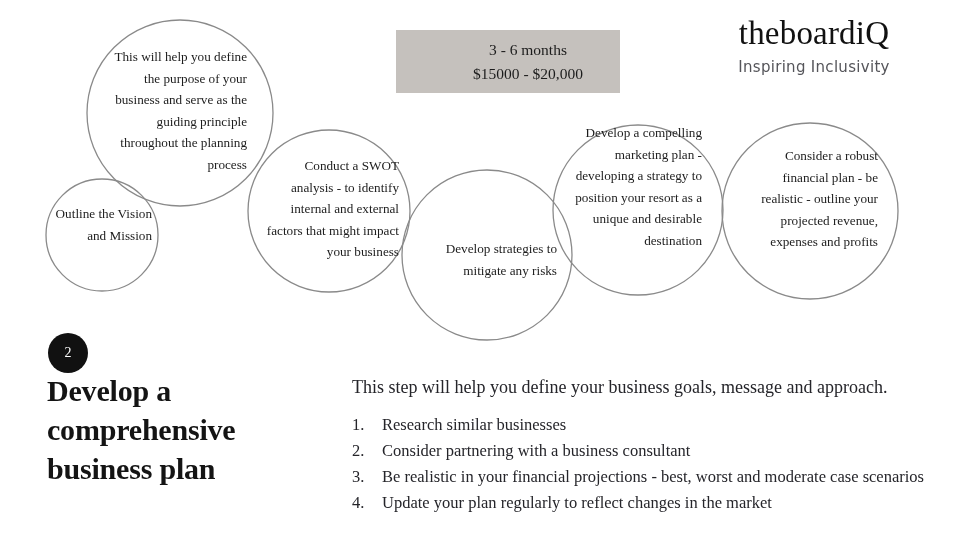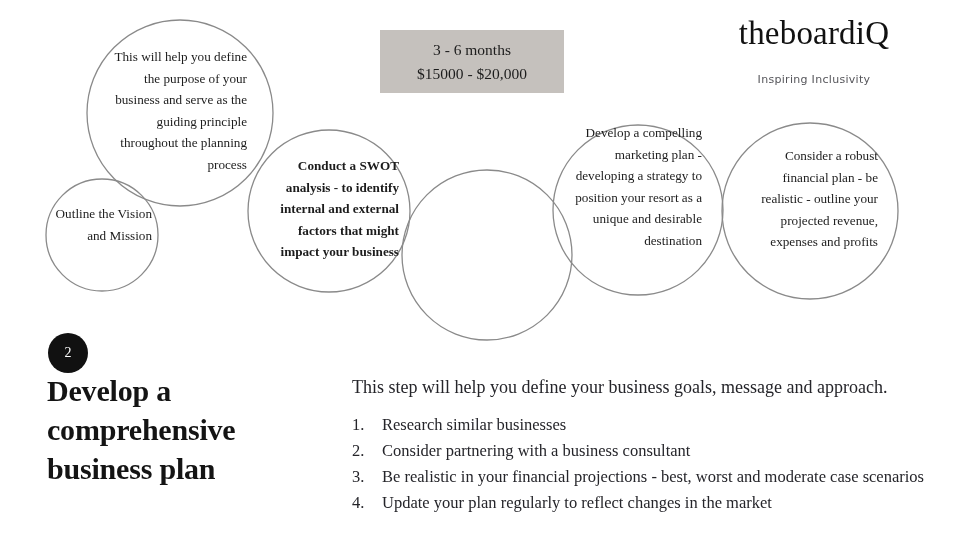--- a/index.html
+++ b/index.html
@@ -35,41 +35,42 @@
   .brand-name {
     font-family: "Liberation Serif", "DejaVu Serif", serif;
     font-size: 33px;
     line-height: 38px;
     letter-spacing: 0.2px;
     color: #111111;
     white-space: nowrap;
   }
   .brand-tagline {
     font-family: "DejaVu Sans", "Liberation Sans", sans-serif;
-    font-size: 11px;
+    font-size: 15px;
     line-height: 18px;
     color: #55555a;
-    margin-top: 19px;
+    margin-top: 6px;
     letter-spacing: 0.3px;
     white-space: nowrap;
   }
 
   
   .meta-box {
     position: absolute;
-    left: 380px;
+    left: 396px;
     top: 30px;
     width: 184px;
     height: 63px;
     background: #c5c1bd;
     display: flex;
     flex-direction: column;
     align-items: center;
     justify-content: center;
     gap: 3px;
+    padding-left: 40px;
   }
   .meta-line {
     font-size: 15.5px;
     line-height: 21px;
     color: #1c1c1c;
     text-align: center;
     white-space: nowrap;
   }
 
   
@@ -184,22 +185,23 @@
           <circle cx="487" cy="255" r="85"></circle>
           <circle cx="638" cy="210" r="85"></circle>
           <circle cx="810" cy="211" r="88"></circle>
         </g>
     </svg>
 
     <div class="bubble-text" style="left:52px; top:203px; width:100px;">Outline the Vision and Mission</div>
 
     <div class="bubble-text" style="left:113px; top:46px; width:134px;">This will help you define the purpose of your business and serve as the guiding principle throughout the planning process</div>
 
-    <div class="bubble-text" style="left:260px; top:155px; width:139px;font-weight:bold;">Conduct a SWOT analysis - to identify internal and external factors that might impact your business</div>
-
+    <div class="bubble-text" style="left:260px; top:155px; width:139px;">Conduct a SWOT analysis - to identify internal and external factors that might impact your business</div>
+
+    <div class="bubble-text" style="left:418px; top:238px; width:139px;">Develop strategies to mitigate any risks</div>
 
     <div class="bubble-text" style="left:574px; top:122px; width:128px;">Develop a compelling marketing plan - developing a strategy to position your resort as a unique and desirable destination</div>
 
     <div class="bubble-text" style="left:742px; top:145px; width:136px;">Consider a robust financial plan - be realistic - outline your projected revenue, expenses and profits</div>
   </div>
 
   <div class="step-badge" style="background: rgb(17, 17, 17);">
     <span>2</span>
   </div>
 

